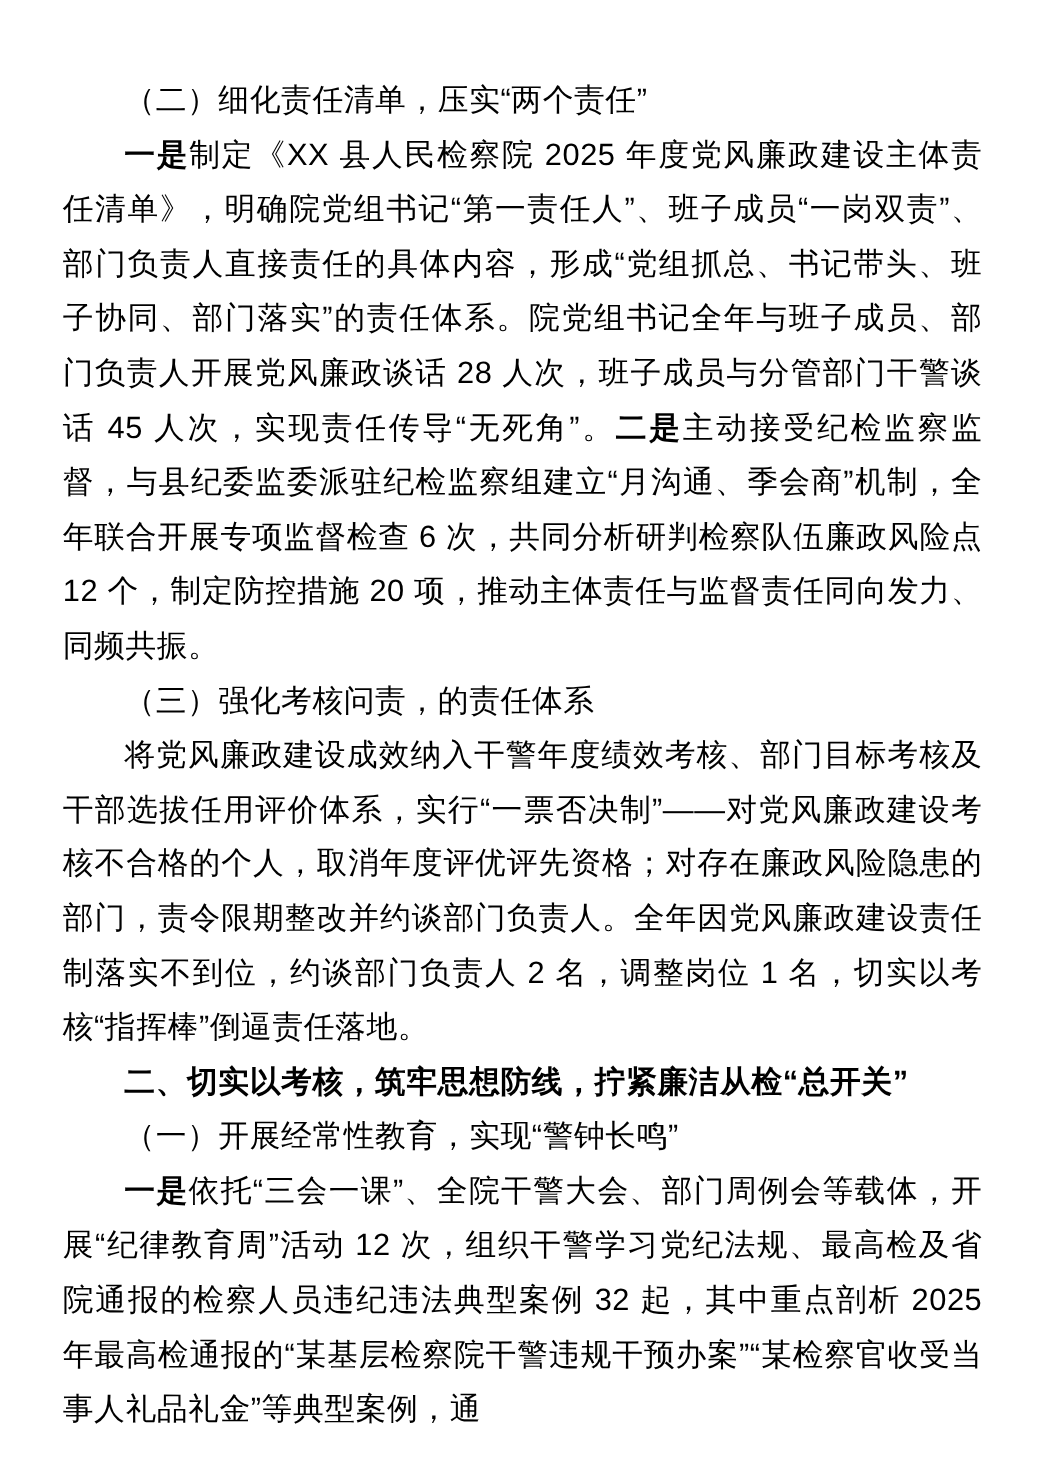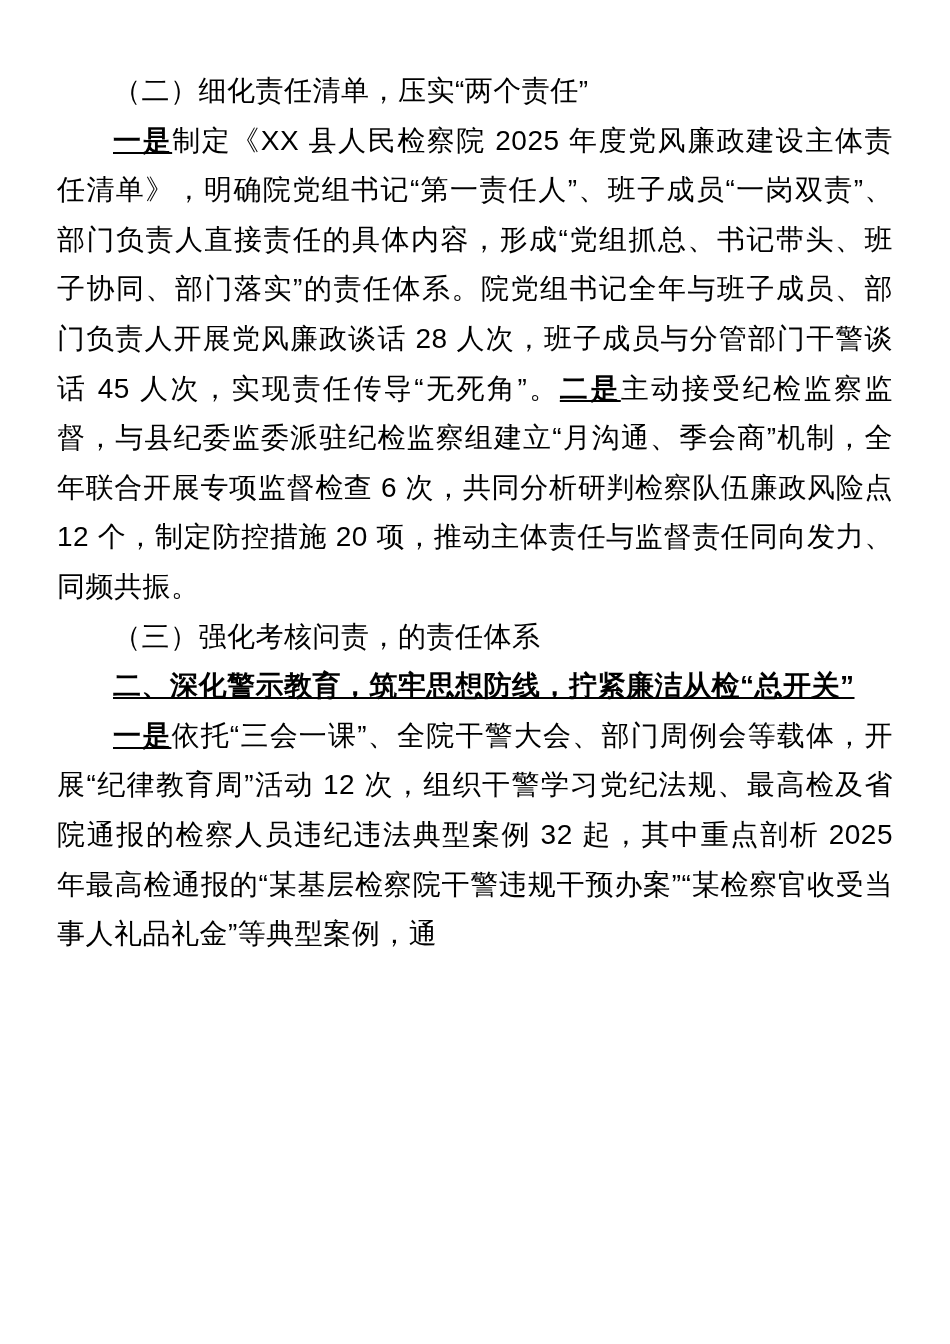--- a/index.html
+++ b/index.html
@@ -27,27 +27,28 @@
     text-justify: inter-character;
     text-indent: 2em;
     color: #000000;
     letter-spacing: 0.5px;
   }
   .doc p.heading {
     font-weight: bold;
   }
   .doc span.bold {
     font-weight: bold;
-    text-decoration: underline;
   }
 </style>
 </head>
 <body>
 
 <div class="page">
   <div class="doc">
       <p class="subheading"><span>（二）细化责任清单，压实“两个责任”</span></p>
       <p class="body"><span class="bold">一是</span><span>制定《XX 县人民检察院 2025 年度党风廉政建设主体责任清单》，明确院党组书记“第一责任人”、班子成员“一岗双责”、部门负责人直接责任的具体内容，形成“党组抓总、书记带头、班子协同、部门落实”的责任体系。院党组书记全年与班子成员、部门负责人开展党风廉政谈话 28 人次，班子成员与分管部门干警谈话 45 人次，实现责任传导“无死角”。</span><span class="bold">二是</span><span>主动接受纪检监察监督，与县纪委监委派驻纪检监察组建立“月沟通、季会商”机制，全年联合开展专项监督检查 6 次，共同分析研判检察队伍廉政风险点 12 个，制定防控措施 20 项，推动主体责任与监督责任同向发力、同频共振。</span></p>
       <p class="subheading"><span>（三）强化考核问责，的责任体系</span></p>
-      <p class="heading"><span class="bold">二、深化警示教育，筑牢思想防线，拧紧廉洁从检“总开关”</span></p>
+      <p class="body"><span>将党风廉政建设成效纳入干警年度绩效考核、部门目标考核及干部选拔任用评价体系，实行“一票否决制”——对党风廉政建设考核不合格的个人，取消年度评优评先资格；对存在廉政风险隐患的部门，责令限期整改并约谈部门负责人。全年因党风廉政建设责任制落实不到位，约谈部门负责人 2 名，调整岗位 1 名，切实以考核“指挥棒”倒逼责任落地。</span></p>
+      <p class="heading"><span class="bold">二、切实以考核，筑牢思想防线，拧紧廉洁从检“总开关”</span></p>
+      <p class="subheading"><span>（一）开展经常性教育，实现“警钟长鸣”</span></p>
       <p class="body"><span class="bold">一是</span><span>依托“三会一课”、全院干警大会、部门周例会等载体，开展“纪律教育周”活动 12 次，组织干警学习党纪法规、最高检及省院通报的检察人员违纪违法典型案例 32 起，其中重点剖析 2025 年最高检通报的“某基层检察院干警违规干预办案”“某检察官收受当事人礼品礼金”等典型案例，通</span></p>
     </div>
 </div>
 
 </body></html>

